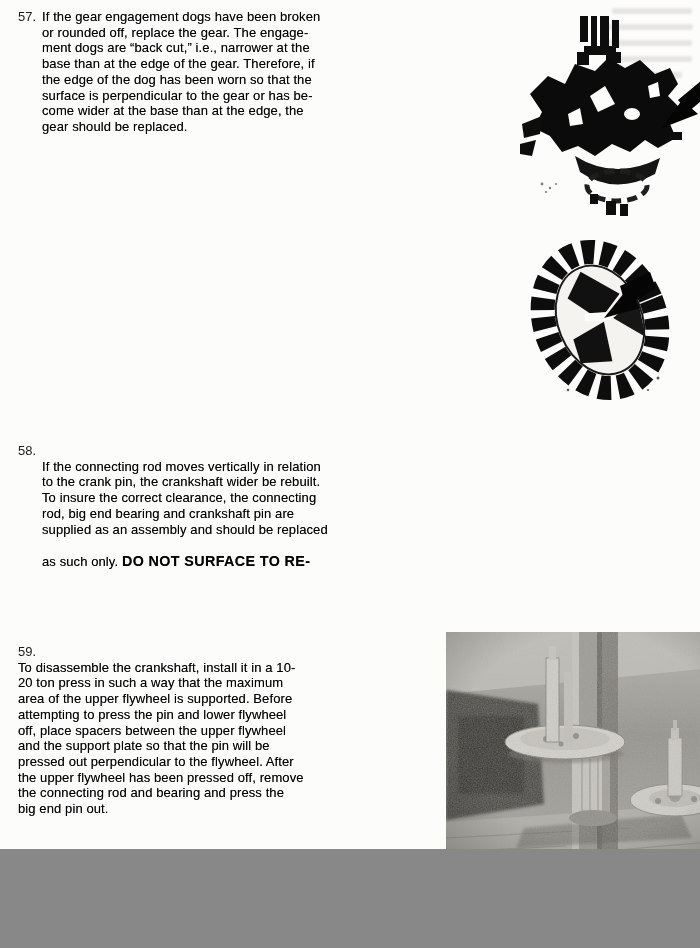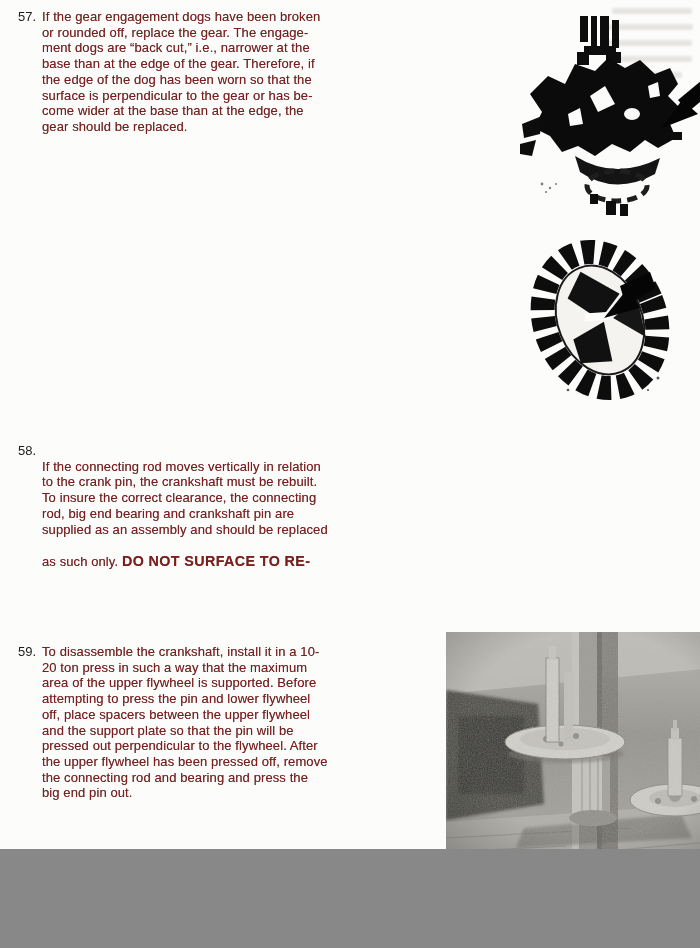--- a/index.html
+++ b/index.html
@@ -5,28 +5,28 @@
   html,body{margin:0;padding:0;background:#888;}
   .page{
     position:relative;width:700px;height:849px;margin:0 auto;
     background:#fcfcfb;overflow:hidden;
     font-family:"Liberation Sans",sans-serif;color:#1c1c1c;
   }
   .para{position:absolute;left:18px;display:flex;}
   .num{width:24px;flex:none;font-size:13px;line-height:15.7px;}
   .txt{
     margin:0;font-size:13px;line-height:15.7px;letter-spacing:0.1px;
-    white-space:pre-line;color:#7f1d1d;
+    white-space:pre-line;color:#000000;
     text-shadow:0 0 0.4px rgba(30,30,30,0.55);
   }
   .blk{display:block;}
   .warn{font-weight:bold;font-size:14.3px;letter-spacing:0.4px;line-height:17.4px;}
   #step-57{top:9px;}
   #step-58{top:443px;}
-  #step-59{top:644px;}
+  #step-59{top:644px;flex-direction:column;}
   .fig{position:absolute;}
   #fig1{left:480px;top:0;width:195px;height:205px;}
   #fig2{left:468px;top:212px;width:192px;height:185px;}
   #fig3{left:406px;top:616px;width:288px;height:228px;}
   .fig svg{display:block;width:100%;height:100%;}
   .footer{
     position:absolute;left:32px;top:922px;
     font-size:11px;font-style:italic;color:#3f3f3f;letter-spacing:0.3px;
     text-shadow:0 0 0.4px rgba(60,60,60,0.5);
   }
@@ -125,21 +125,21 @@
           <circle cx="60" cy="162" r="1.3"></circle>
         <circle cx="140" cy="162" r="1.1"></circle>
       </g>
     </svg>
   </figure>
 
   <section class="para" id="step-58">
     <span class="num">58.</span>
     <p class="txt">
       <span class="blk">If the connecting rod moves vertically in relation
-to the crank pin, the crankshaft must be rebuilt.
+to the crank pin, the crankshaft wider be rebuilt.
 To insure the correct clearance, the connecting
 rod, big end bearing and crankshaft pin are
 supplied as an assembly and should be replaced</span>
       <span class="blk"><span>as such only.  </span><b class="warn">DO NOT SURFACE TO RE-</b></span>
     </p>
   </section>
 
   <section class="para" id="step-59">
     <span class="num">59.</span>
     <p class="txt">To disassemble the crankshaft, install it in a 10-

